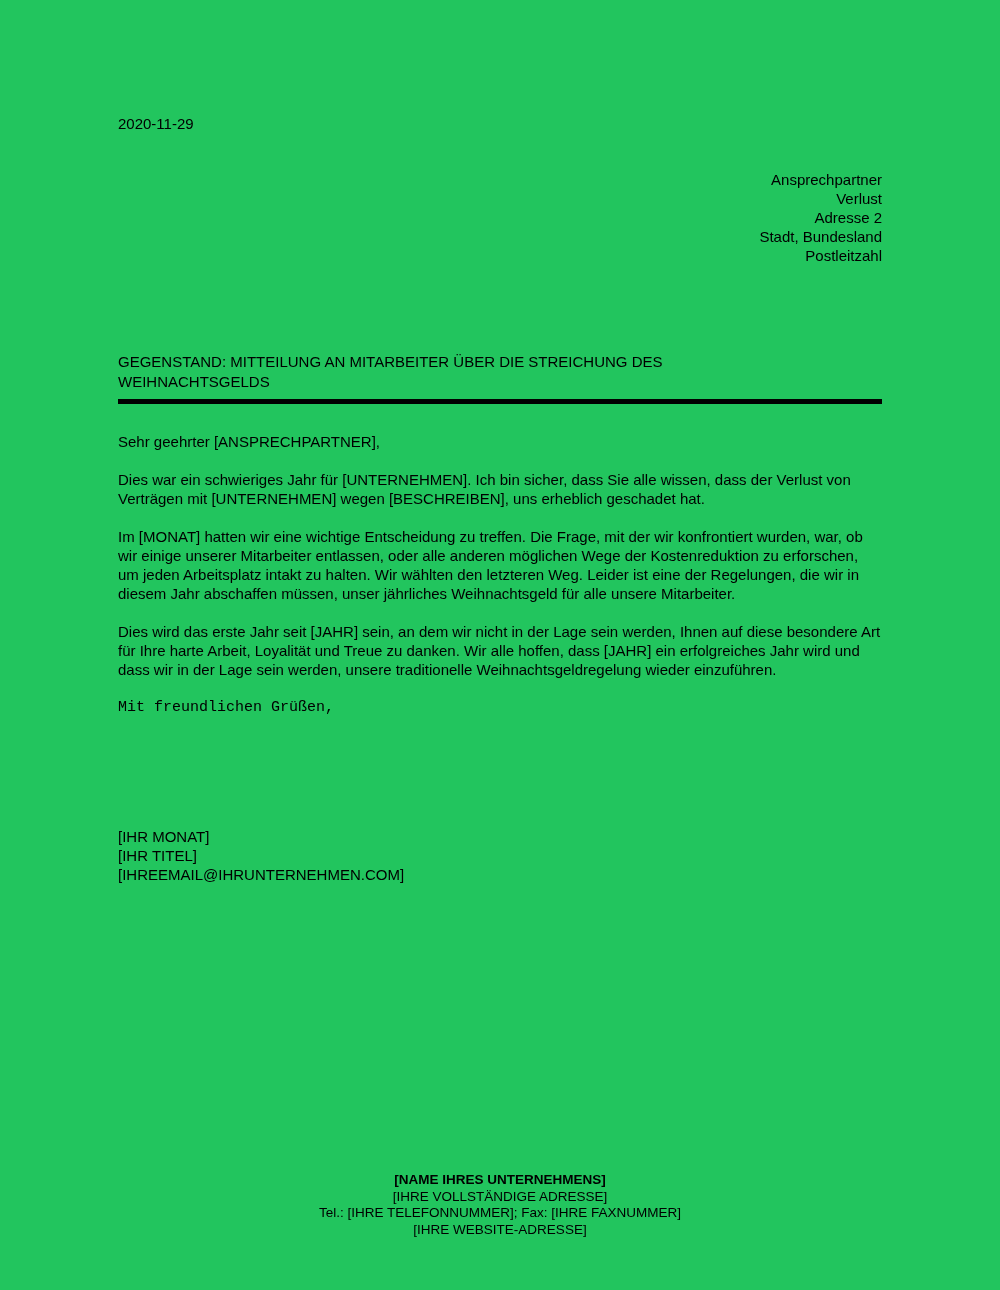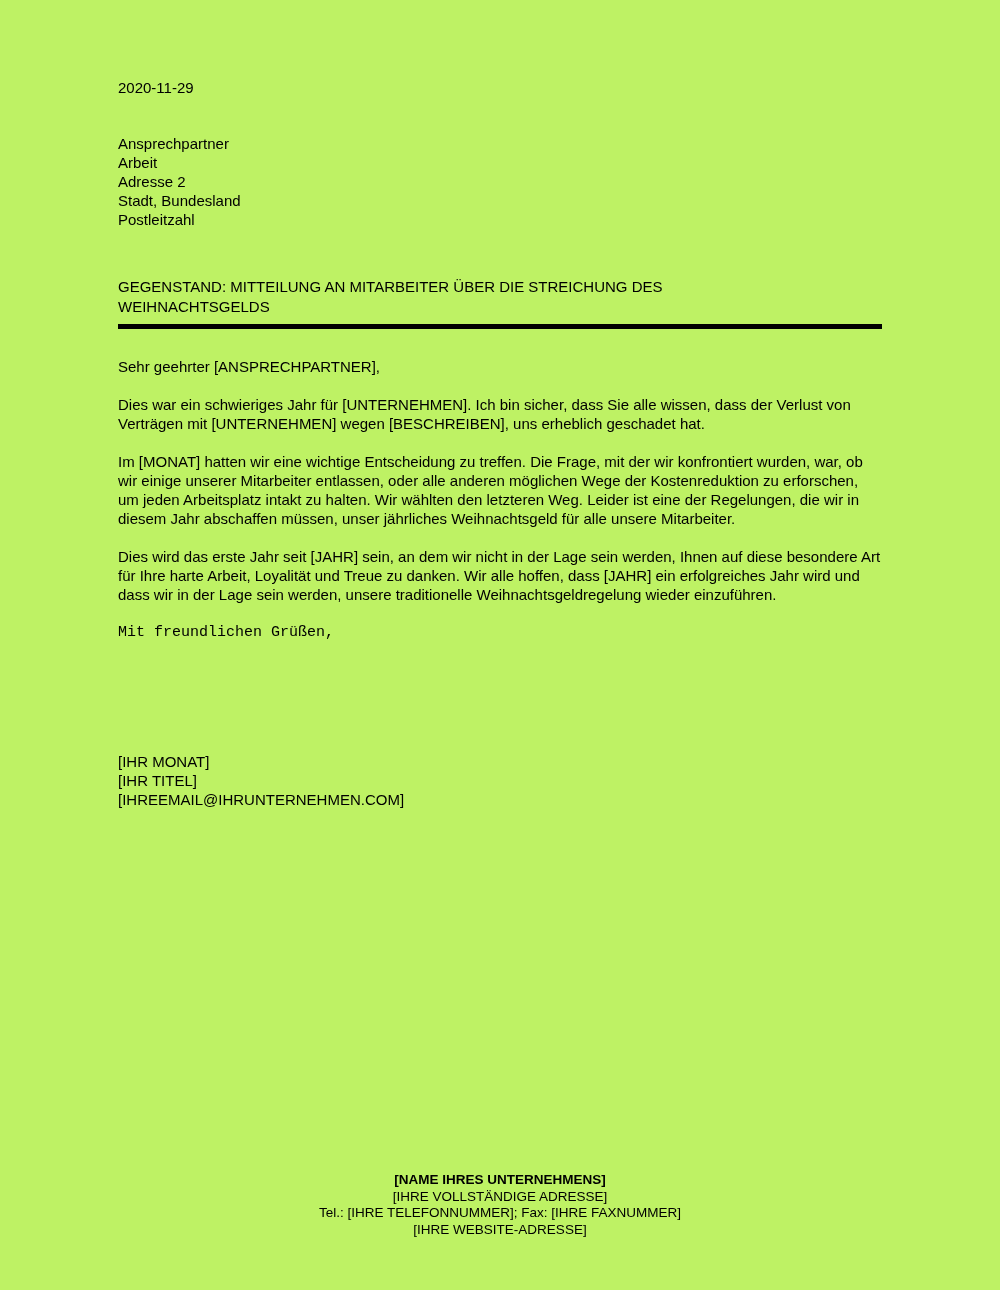--- a/index.html
+++ b/index.html
@@ -4,34 +4,35 @@
 <style>
   html, body {
     margin: 0;
     padding: 0;
     background: #ffffff;
   }
   .page {
     position: relative;
     width: 1000px;
     height: 1290px;
-    background: #bef264;
+    background: #22c55e;
     color: #000000;
     font-family: "Liberation Sans", "DejaVu Sans", sans-serif;
     font-size: 15px;
     line-height: 19px;
     box-sizing: border-box;
-    padding: 78px 118px 0 118px;
+    padding: 114px 118px 0 118px;
     overflow: hidden;
   }
   .date {
     margin: 0 0 37px 0;
   }
   .recipient {
-    margin: 0 0 48px 0;
+    margin: 0 0 87px 0;
+    text-align: right;
   }
   .recipient div {
     margin: 0;
   }
   .subject {
     font-size: 15px;
     font-weight: normal;
     line-height: 20px;
     margin: 0 0 7px 0;
     max-width: 640px;
@@ -76,21 +77,21 @@
 </style>
 </head>
 <body>
 
 <div class="page">
 
   <div class="date">2020-11-29</div>
 
   <div class="recipient">
     <div>Ansprechpartner</div>
-    <div>Arbeit</div>
+    <div>Verlust</div>
     <div>Adresse 2</div>
     <div>Stadt, Bundesland</div>
     <div>Postleitzahl</div>
   </div>
 
   <div class="subject">GEGENSTAND: MITTEILUNG AN MITARBEITER ÜBER DIE STREICHUNG DES WEIHNACHTSGELDS</div>
 
   <hr class="rule">
 
   <div class="salutation">Sehr geehrter [ANSPRECHPARTNER],</div>

